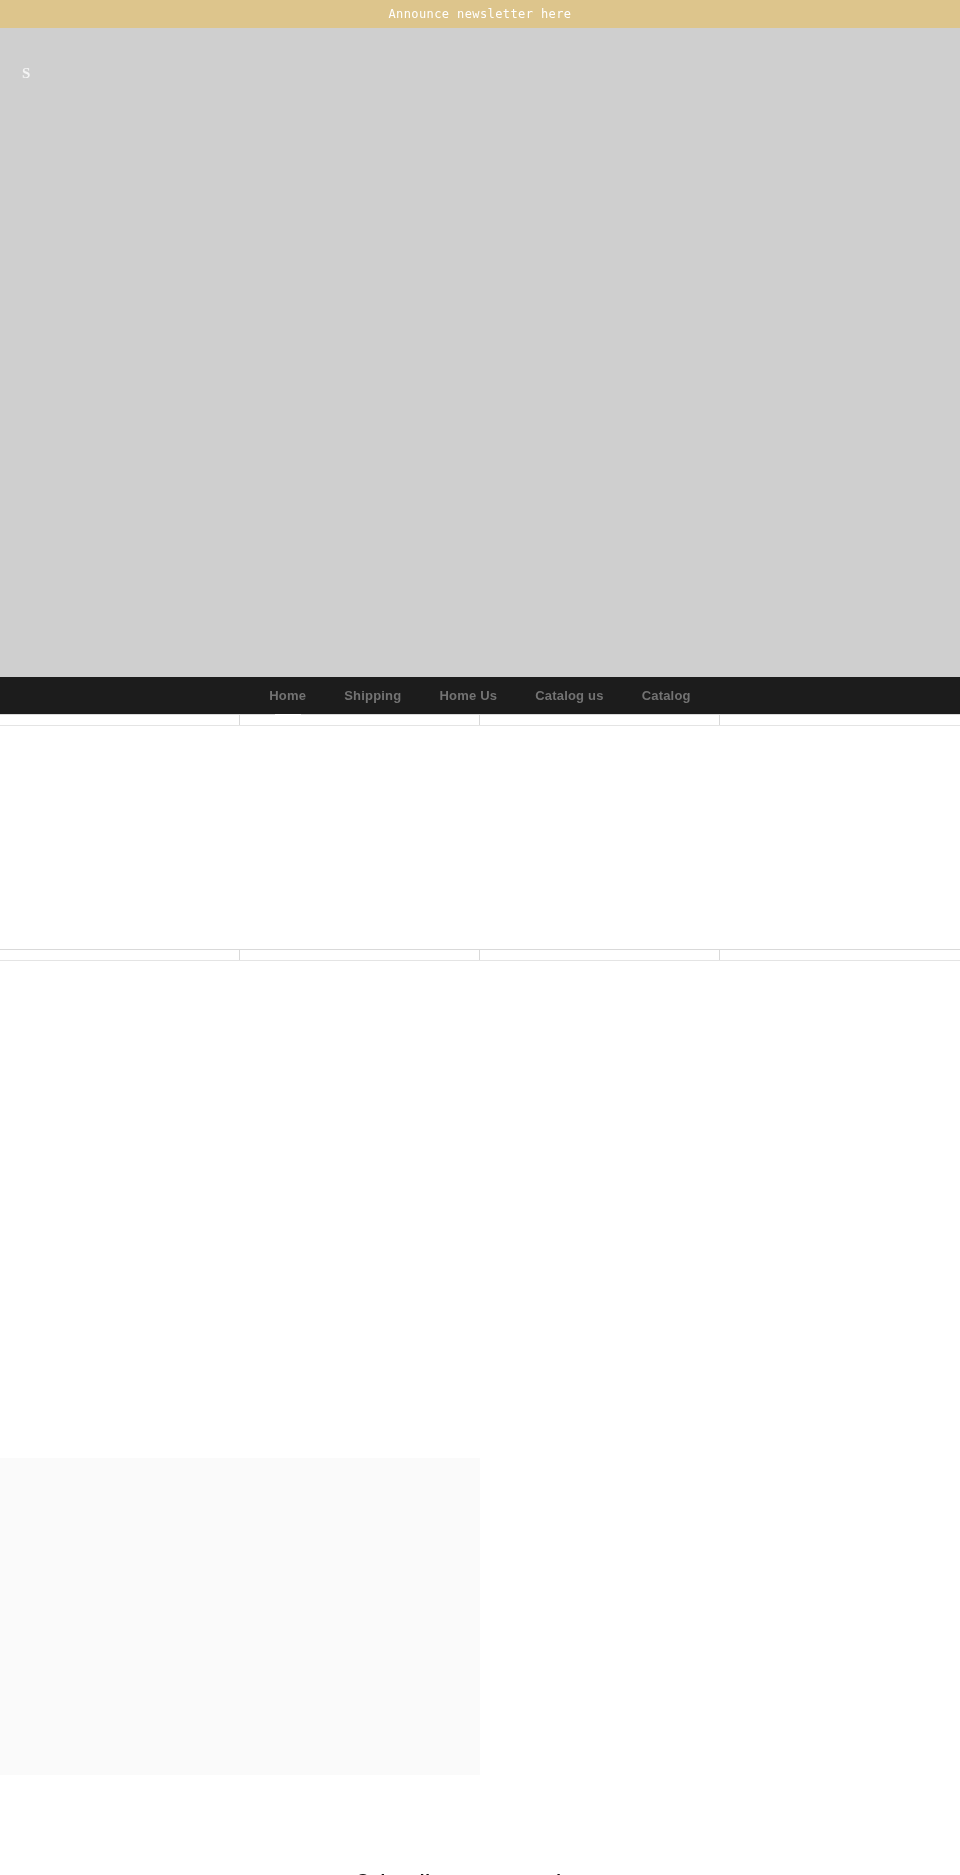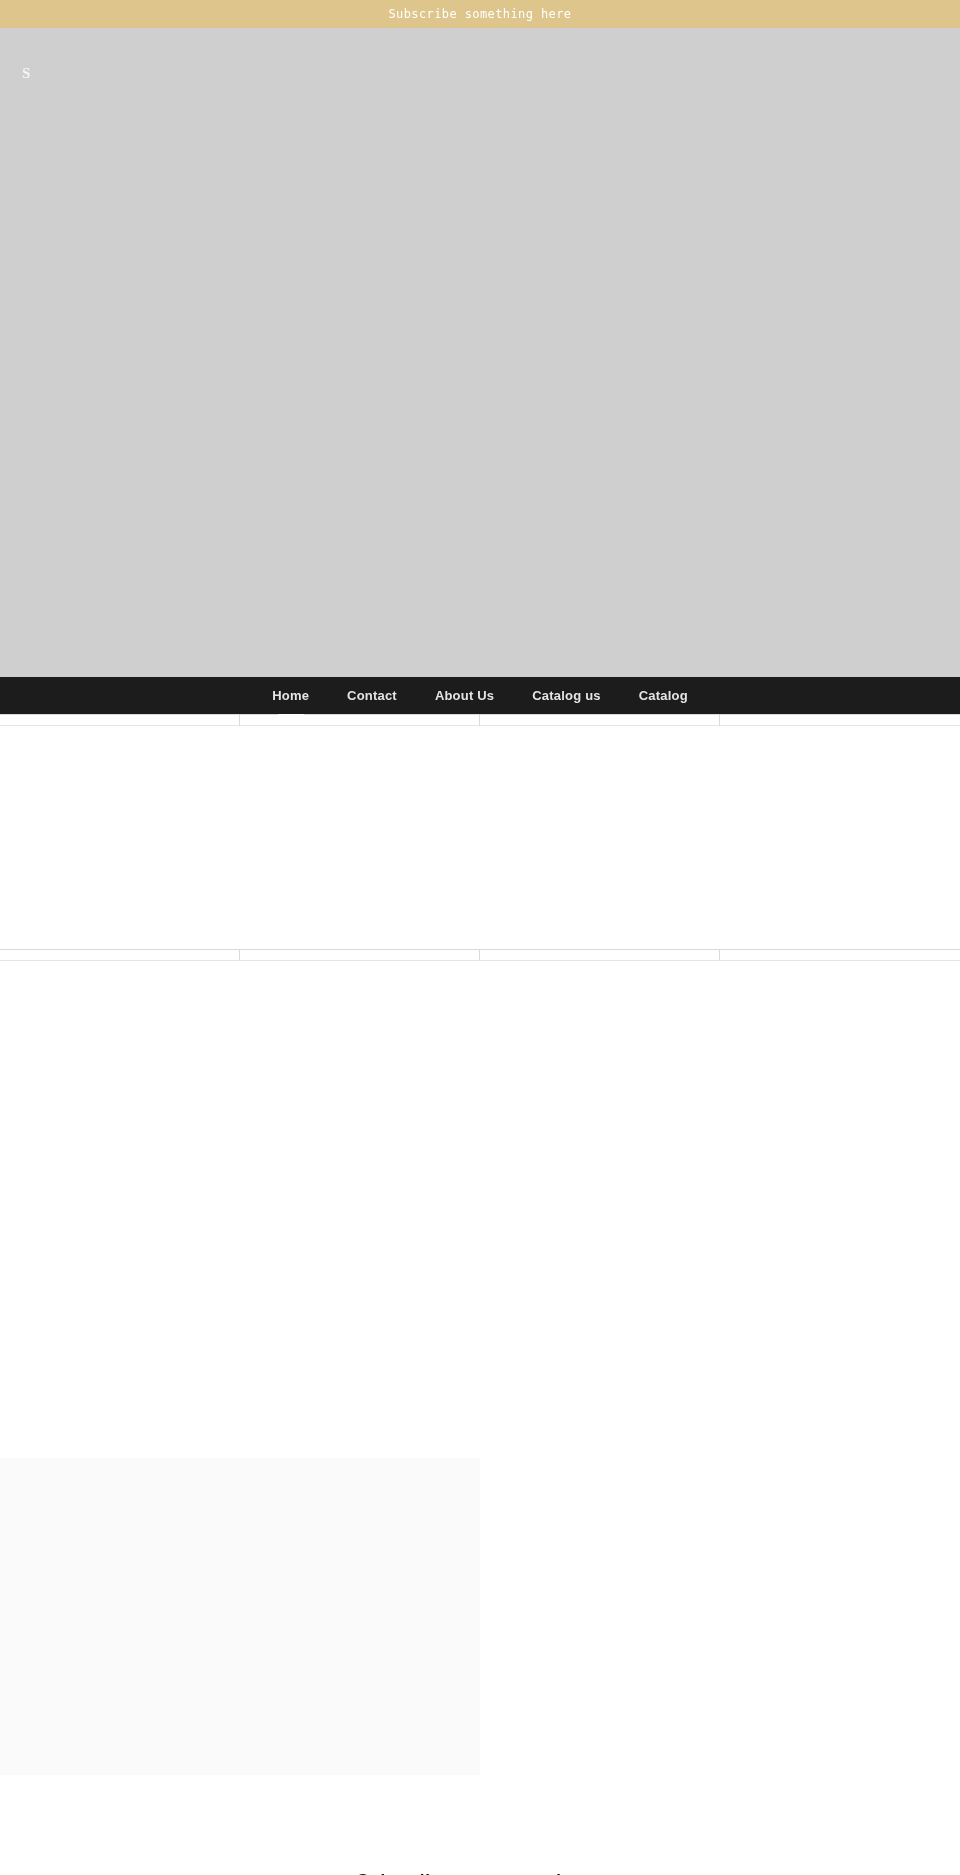--- a/index.html
+++ b/index.html
@@ -56,21 +56,21 @@
     display:flex;
     align-items:center;
     height:100%;
   }
   .mainnav .nav-item {
     position:relative;
     display:flex;
     align-items:center;
     height:100%;
     padding:0 19px;
-    color:#e5e5e5;
+    color:#737373;
     font-size:13px;
     font-weight:600;
     letter-spacing:0.2px;
     text-decoration:none;
     white-space:nowrap;
     cursor:pointer;
   }
   .mainnav .nav-item.active::after {
     content:"";
     position:absolute;
@@ -118,32 +118,32 @@
     font-weight:700;
     letter-spacing:0.8px;
     color:#121212;
     margin-bottom:17px;
   }
 </style>
 </head>
 <body>
 
 <div class="announcement">
-  <span class="text">Subscribe something here</span>
+  <span class="text">Announce newsletter here</span>
 </div>
 
 <div class="hero">
   <div class="hero-logo">S</div>
 </div>
 
 <nav class="mainnav">
   <div class="links">
     <a class="nav-item active" href="#">Home</a>
-    <a class="nav-item" href="#">Contact</a>
-    <a class="nav-item" href="#">About Us</a>
+    <a class="nav-item" href="#">Shipping</a>
+    <a class="nav-item" href="#">Home Us</a>
     <a class="nav-item" href="#">Catalog us</a>
     <a class="nav-item" href="#">Catalog</a>
   </div>
 </nav>
 
 <div class="grid-row">
   <div class="cell"></div>
   <div class="cell"></div>
   <div class="cell"></div>
   <div class="cell"></div>

